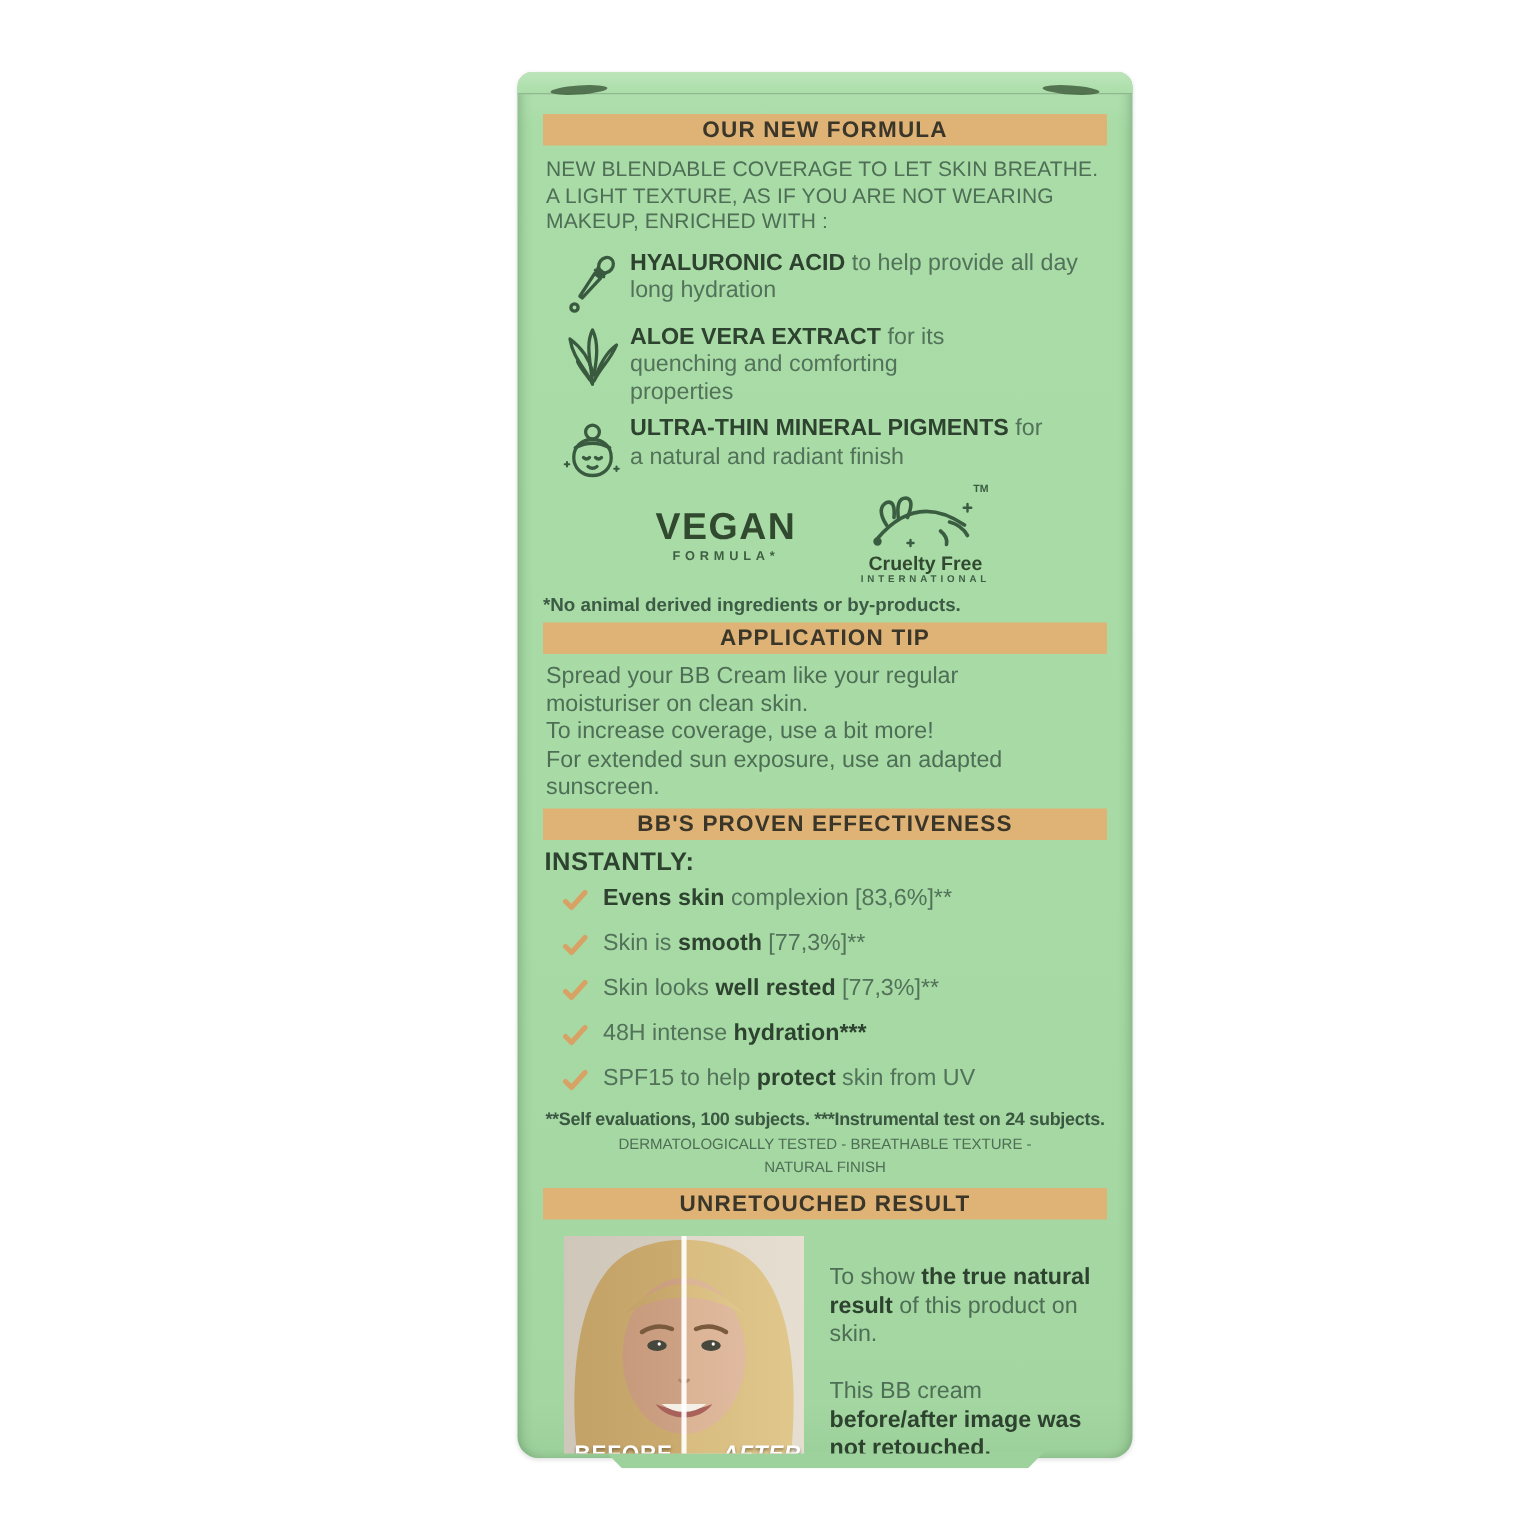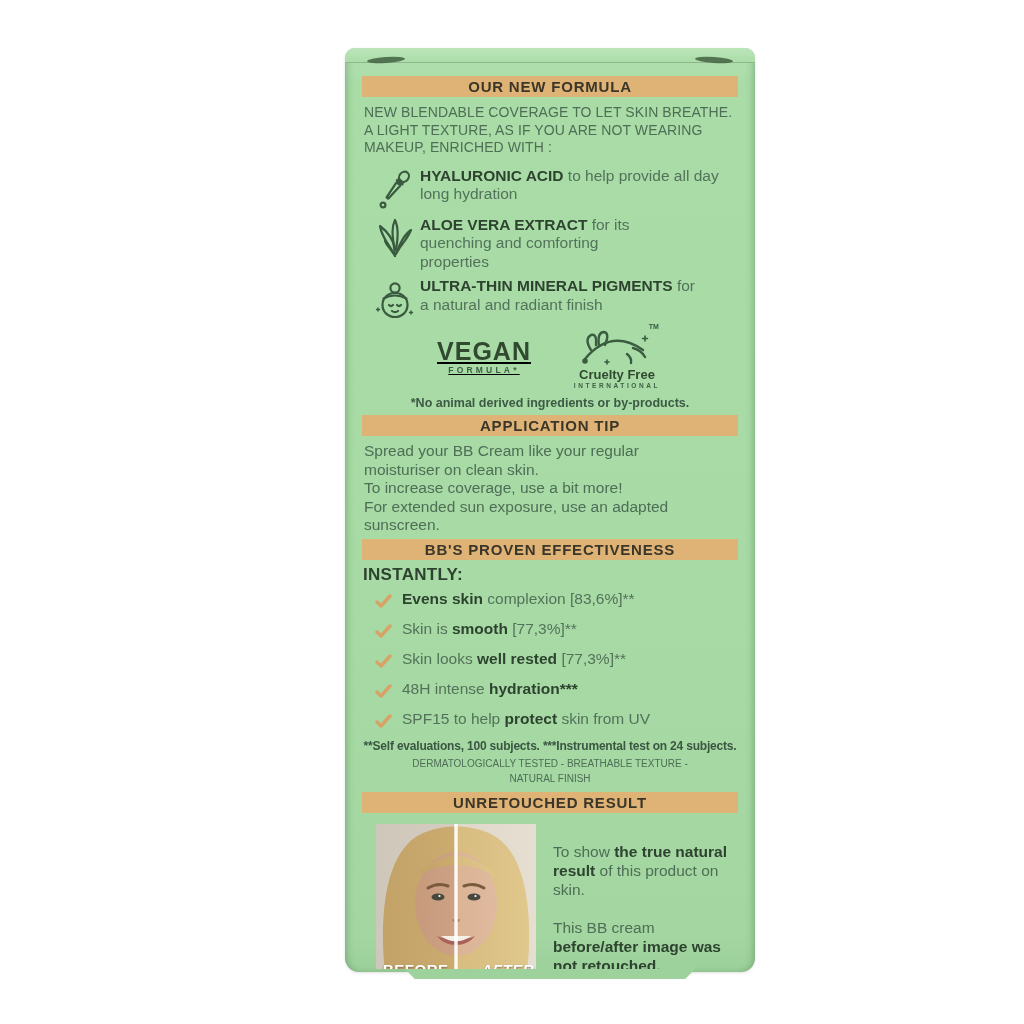--- a/index.html
+++ b/index.html
@@ -47,30 +47,30 @@
   .ingredients { margin-top:10px; }
   .ing-row { display:flex; align-items:flex-start; margin:0 0 6px 8px; }
   .ing-icon { flex:0 0 50px; display:flex; justify-content:center; padding-top:1px; }
   .ing-icon svg { stroke:#3a5a40; fill:none; stroke-width:2.2; stroke-linecap:round; stroke-linejoin:round; }
   .ing-text { font-size:15.5px; line-height:18.5px; color:#53725a; }
   .ing-row:nth-child(1) .ing-text { width:300px; }
   .ing-row:nth-child(2) .ing-text { width:240px; }
   .ing-row:nth-child(3) .ing-text { width:285px; }
 
   .logos { display:flex; justify-content:center; align-items:flex-start; gap:40px; margin-top:4px; height:66px; }
-  .vegan { text-align:center; padding-top:13px;text-decoration:underline; }
+  .vegan { text-align:center; padding-top:13px; }
   .vegan-name { font-size:25px; font-weight:bold; color:#30492f; letter-spacing:1px; line-height:24px; }
   .vegan-sub  { font-size:8.5px; font-weight:bold; letter-spacing:3.2px; color:#3f5f45; margin-top:2px; }
   .bunny { position:relative; text-align:center; width:92px; }
   .bunny svg { stroke:#3a5c40; fill:none; stroke-width:2.4; stroke-linecap:round; stroke-linejoin:round; }
   .bunny .tm { position:absolute; top:-3px; right:4px; font-size:7px; color:#3a5c40; font-weight:bold; }
   .cruelty1 { font-size:13px; font-weight:bold; color:#30492f; line-height:13px; margin-top:-2px; }
   .cruelty2 { font-size:6.5px; font-weight:bold; letter-spacing:2.6px; color:#3f5f45; margin-top:1px; }
 
-  .vegan-note { margin-top:4px; text-align:center; font-size:12.5px; font-weight:bold; color:#3d5a45; white-space:nowrap; }
+  .vegan-note { margin-top:4px; text-align:left; font-size:12.5px; font-weight:bold; color:#3d5a45; white-space:nowrap; }
 
   .band-application { margin-top:5px; }
   .para { margin:6px 0 0 2px; color:#4e6e55; font-size:15.5px; line-height:18.5px; }
   .para span { display:block; white-space:nowrap; }
 
   .band-effect { margin-top:4px; }
   .instantly { margin:5px 0 4px 1px; font-size:17px; font-weight:bold; color:#2e432f; letter-spacing:.3px; }
   .check-item { display:flex; align-items:flex-start; margin:0 0 7px 13px; font-size:15.5px; line-height:19px; color:#53725a; }
   .check-icon { flex:0 0 18px; margin:4px 9px 0 0; }
   .check-icon svg { stroke:#d9a265; fill:none; stroke-width:3.4; stroke-linecap:round; stroke-linejoin:round; }

